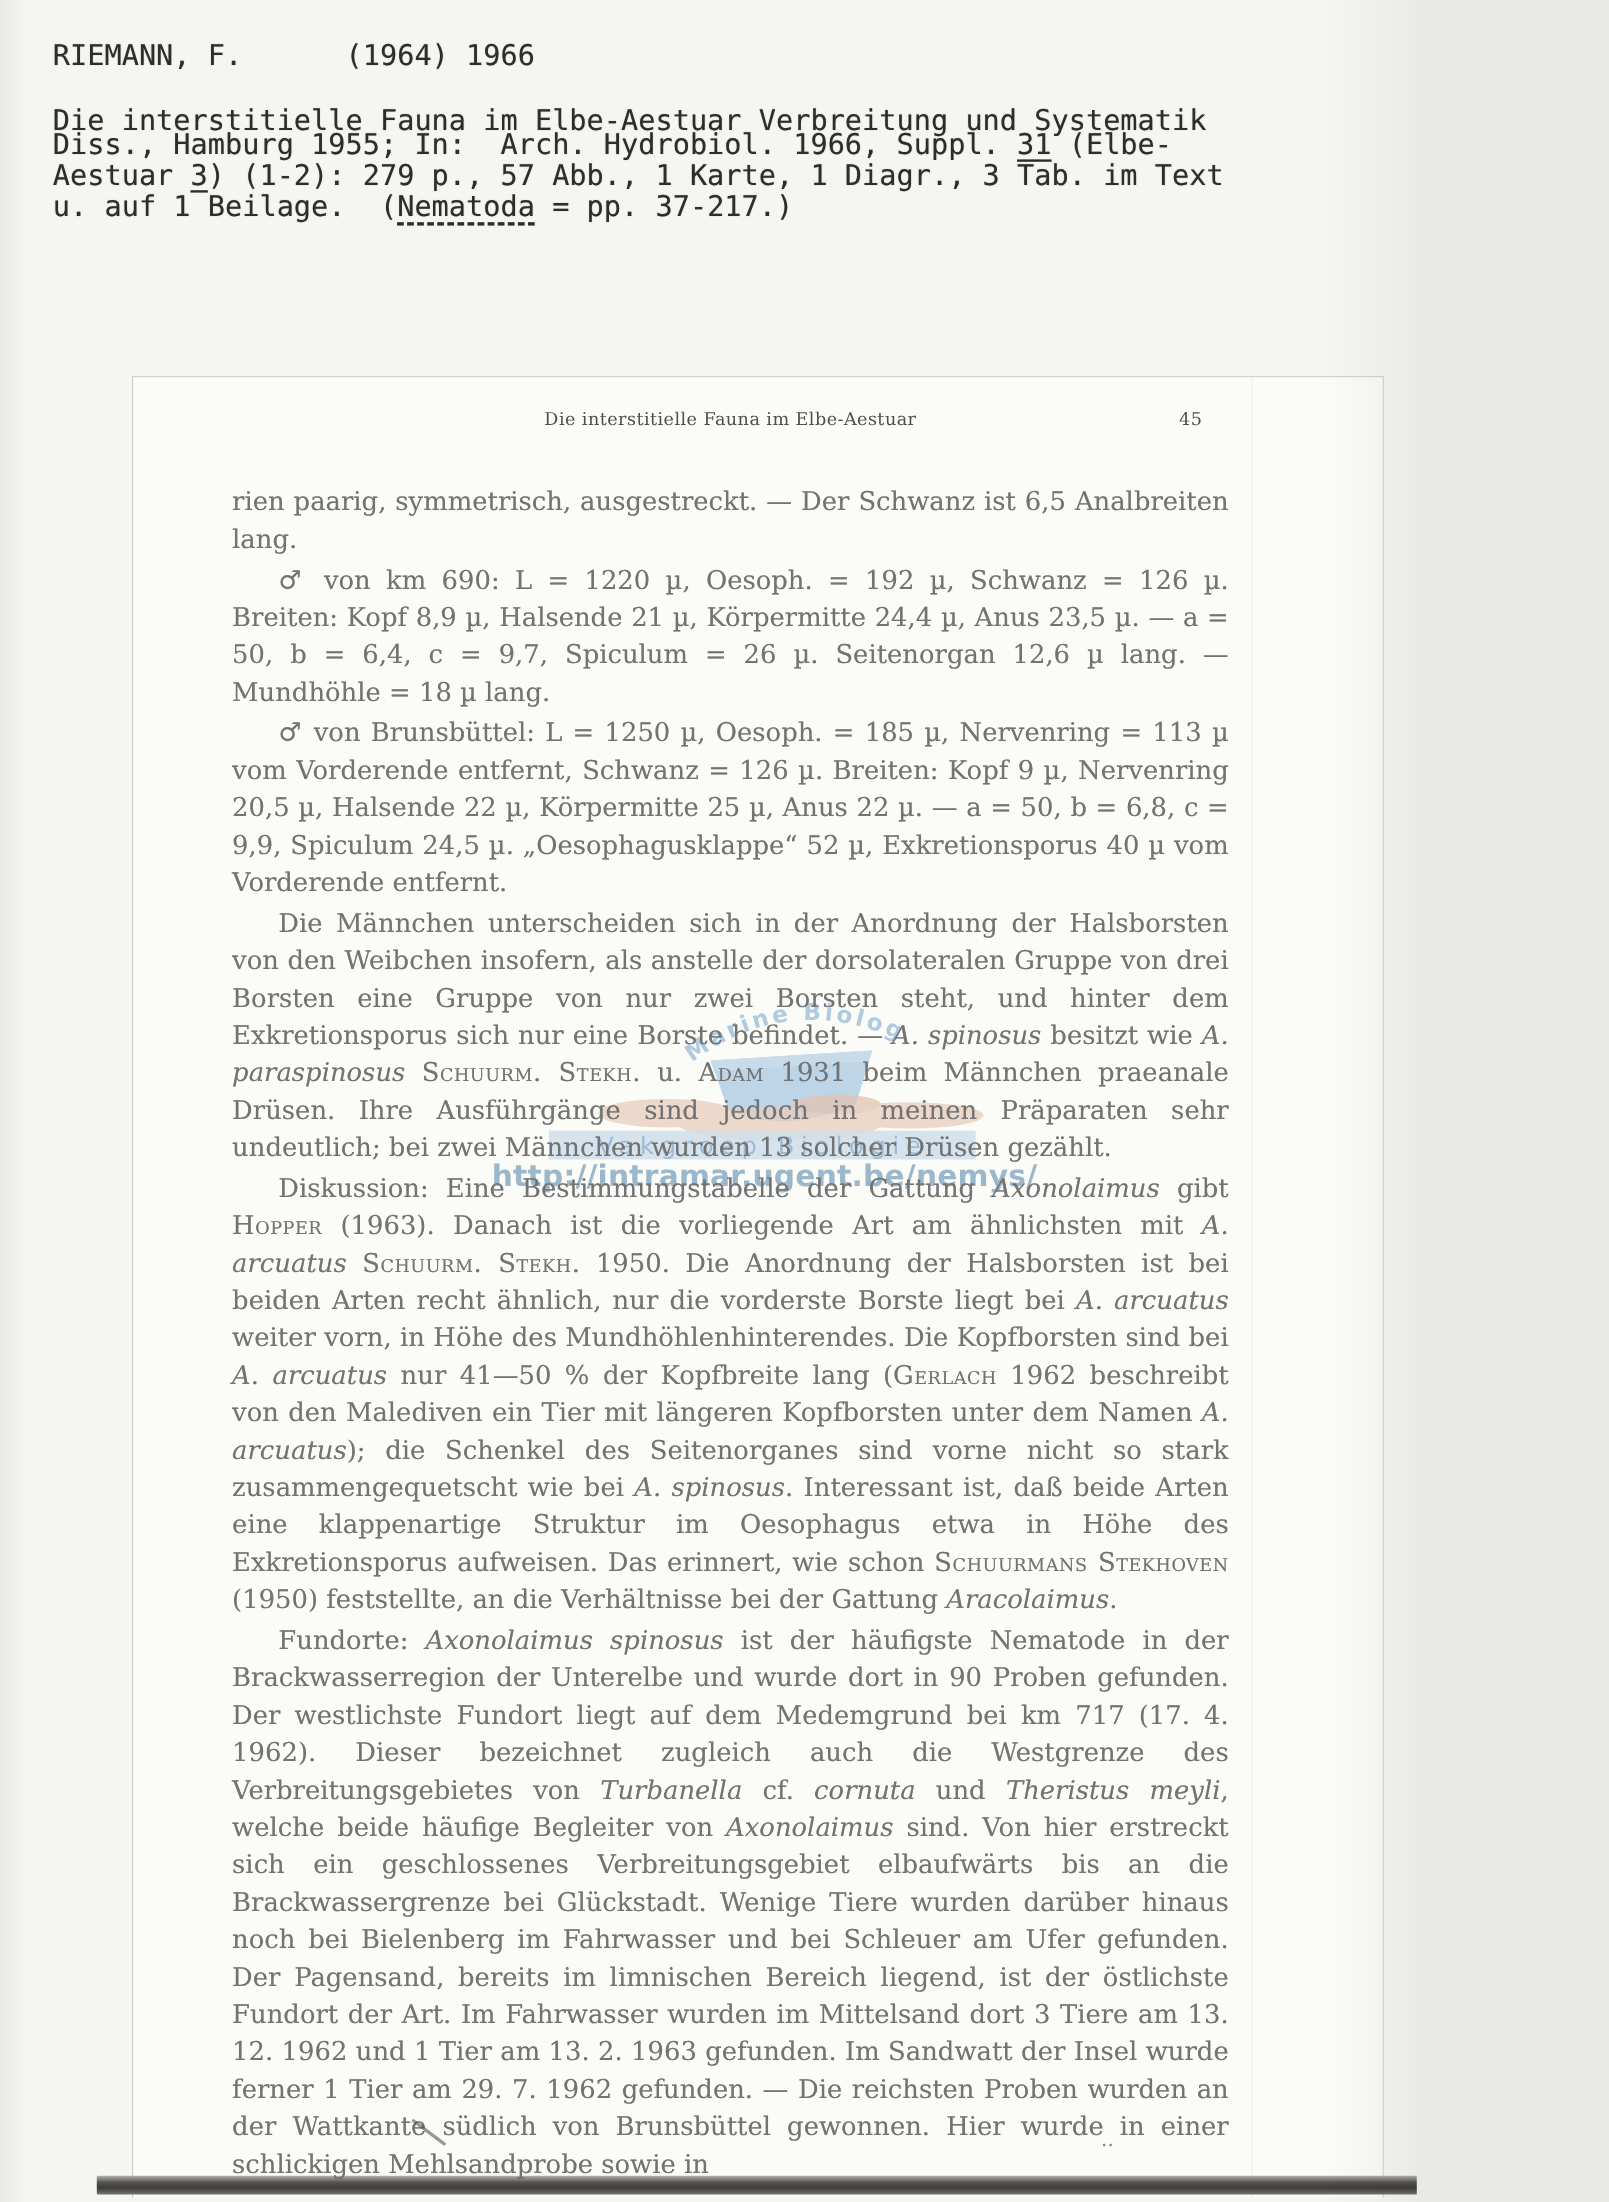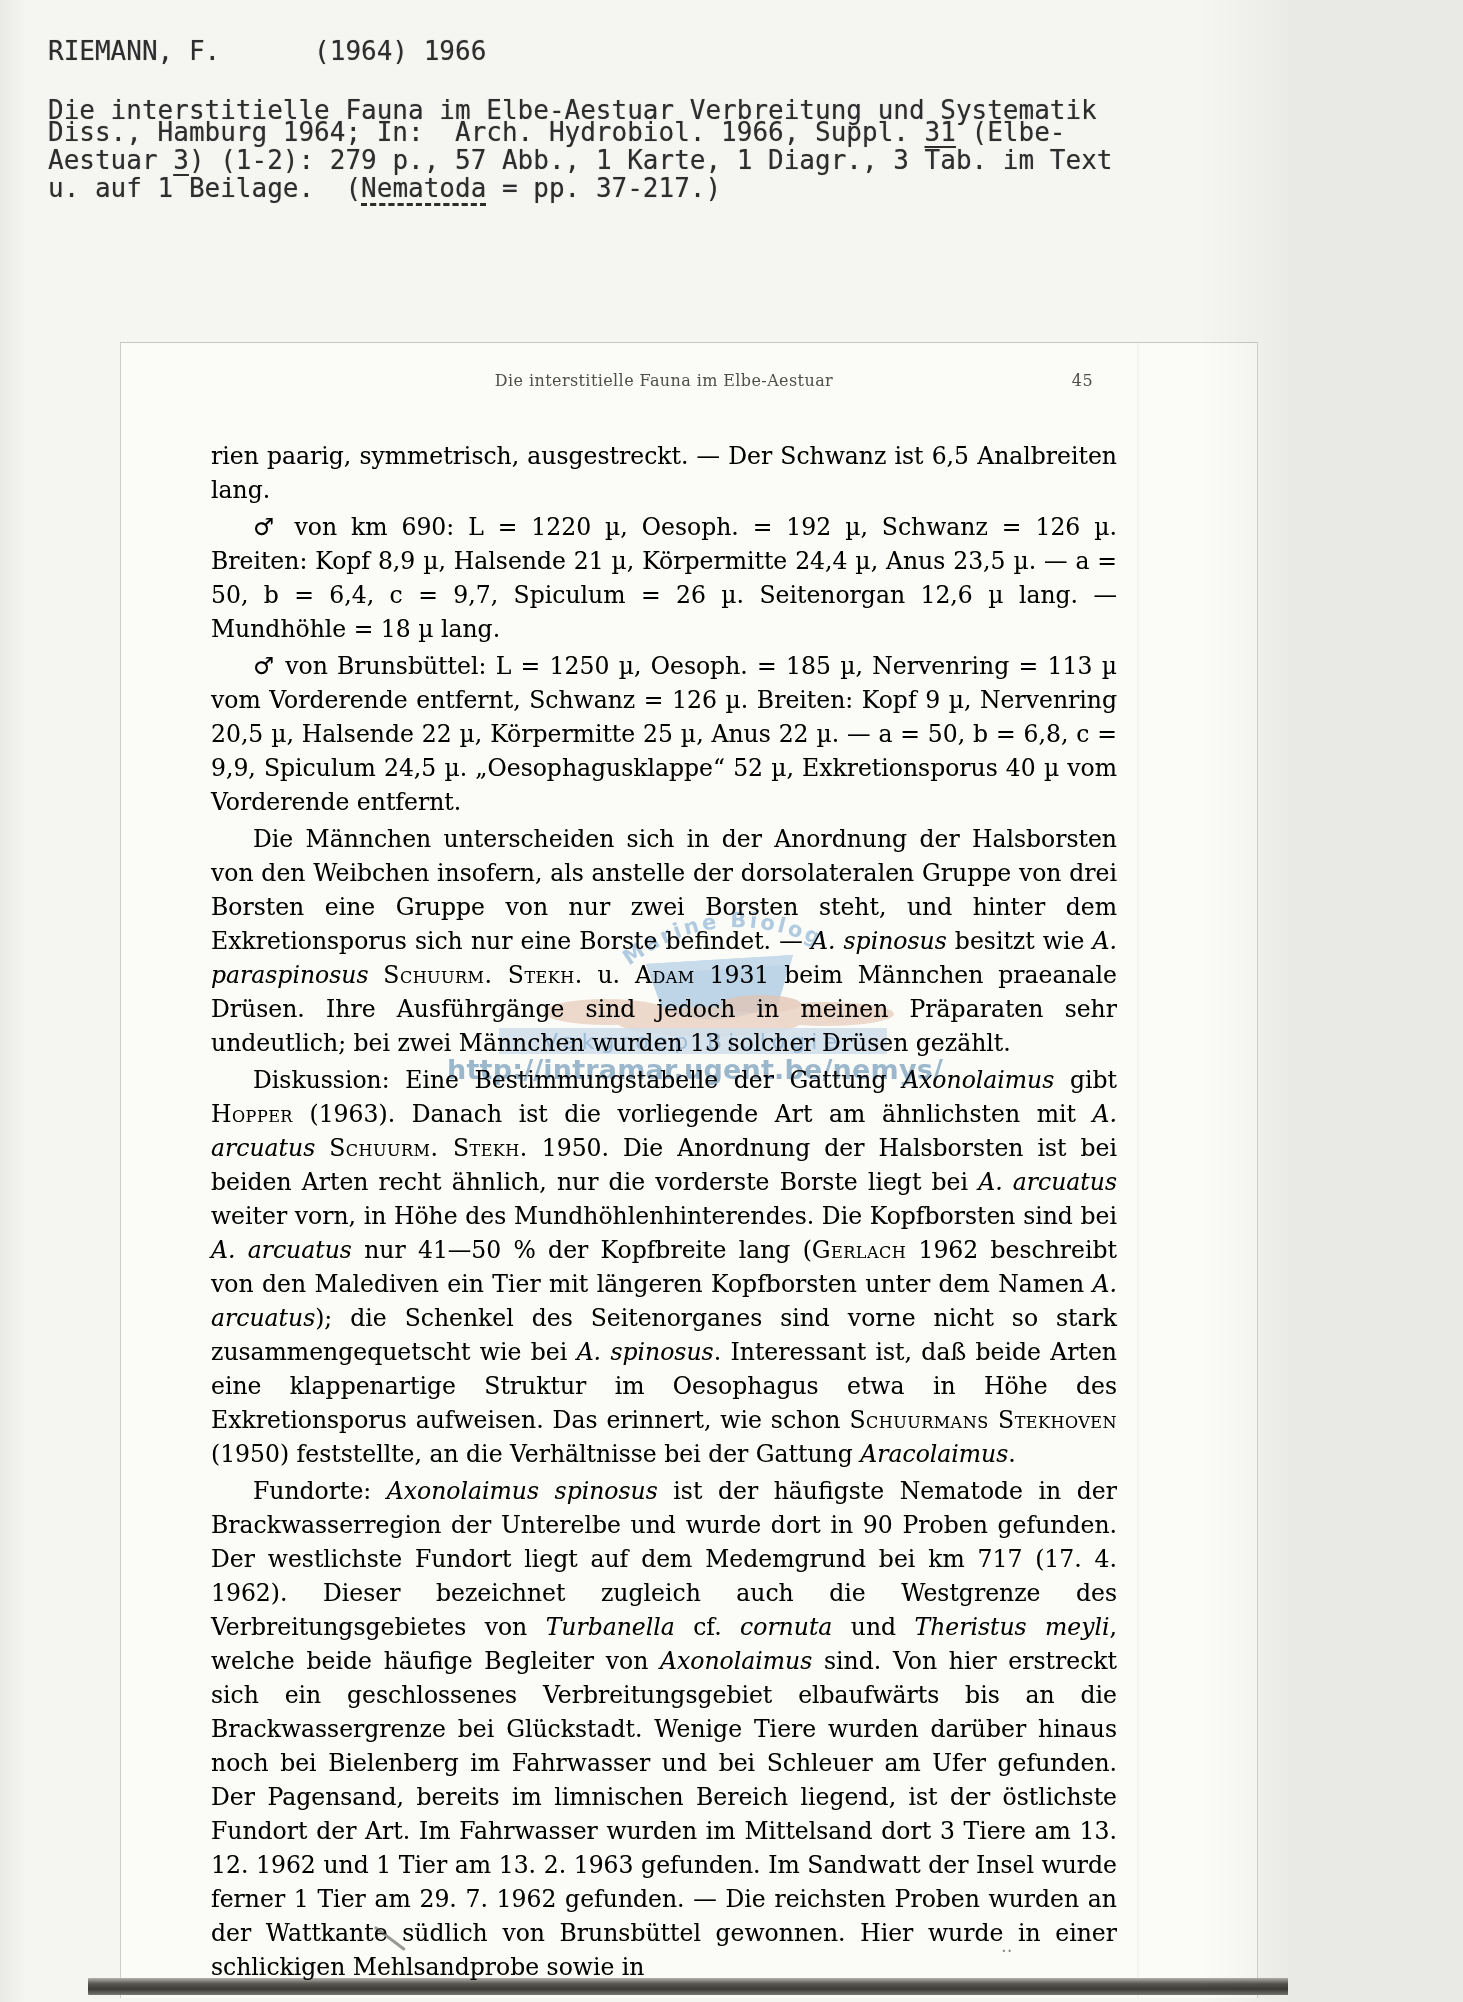--- a/index.html
+++ b/index.html
@@ -58,21 +58,21 @@
     font-size:16px;color:#4f4e49;letter-spacing:.4px;
   }
   .rh-title{display:block;text-align:center;}
   .rh-num{position:absolute;right:24px;top:0;}
 
   .page-body{
     position:absolute;left:90px;top:96px;width:906px;z-index:2;
   }
   .para{
     margin:0 0 3px 0;
-    font-size:23.5px;line-height:34px;color:#000000;
+    font-size:23.5px;line-height:34px;color:#737373;
     text-align:justify;
     text-shadow:0 0 .6px rgba(70,69,63,.35);
   }
   .para.indent{text-indent:42px;}
 
   
   .watermark{position:absolute;left:320px;top:565px;width:480px;height:195px;z-index:1;}
   .wm-url{
     position:absolute;left:6px;top:146px;width:470px;
     font-family:"DejaVu Sans","Liberation Sans",sans-serif;
@@ -98,21 +98,21 @@
   }
 </style>
 </head>
 <body>
 
 <div class="canvas">
 
   <div class="typed">
     <div class="t-line l1"><span class="seg-n">RIEMANN, F.      (1964) 1966</span></div>
     <div class="t-line l2"><span class="seg-n">Die interstitielle Fauna im Elbe-Aestuar Verbreitung und Systematik</span></div>
-    <div class="t-line l3"><span class="seg-n">Diss., Hamburg 1964; In:  Arch. Hydrobiol. 1966, Suppl. </span><span class="seg-u">31</span><span class="seg-n"> (Elbe-</span></div>
+    <div class="t-line l3"><span class="seg-n">Diss., Hamburg 1955; In:  Arch. Hydrobiol. 1966, Suppl. </span><span class="seg-u">31</span><span class="seg-n"> (Elbe-</span></div>
     <div class="t-line l4"><span class="seg-n">Aestuar </span><span class="seg-u">3</span><span class="seg-n">) (1-2): 279 p., 57 Abb., 1 Karte, 1 Diagr., 3 Tab. im Text</span></div>
     <div class="t-line l5"><span class="seg-n">u. auf 1 Beilage.  (</span><span class="seg-ud">Nematoda</span><span class="seg-n"> = pp. 37-217.)</span></div>
   </div>
 
   <div class="page">
     <div class="streak"></div>
 
     <div class="running-header">
       <span class="rh-title">Die interstitielle Fauna im Elbe-Aestuar</span>
       <span class="rh-num">45</span>

